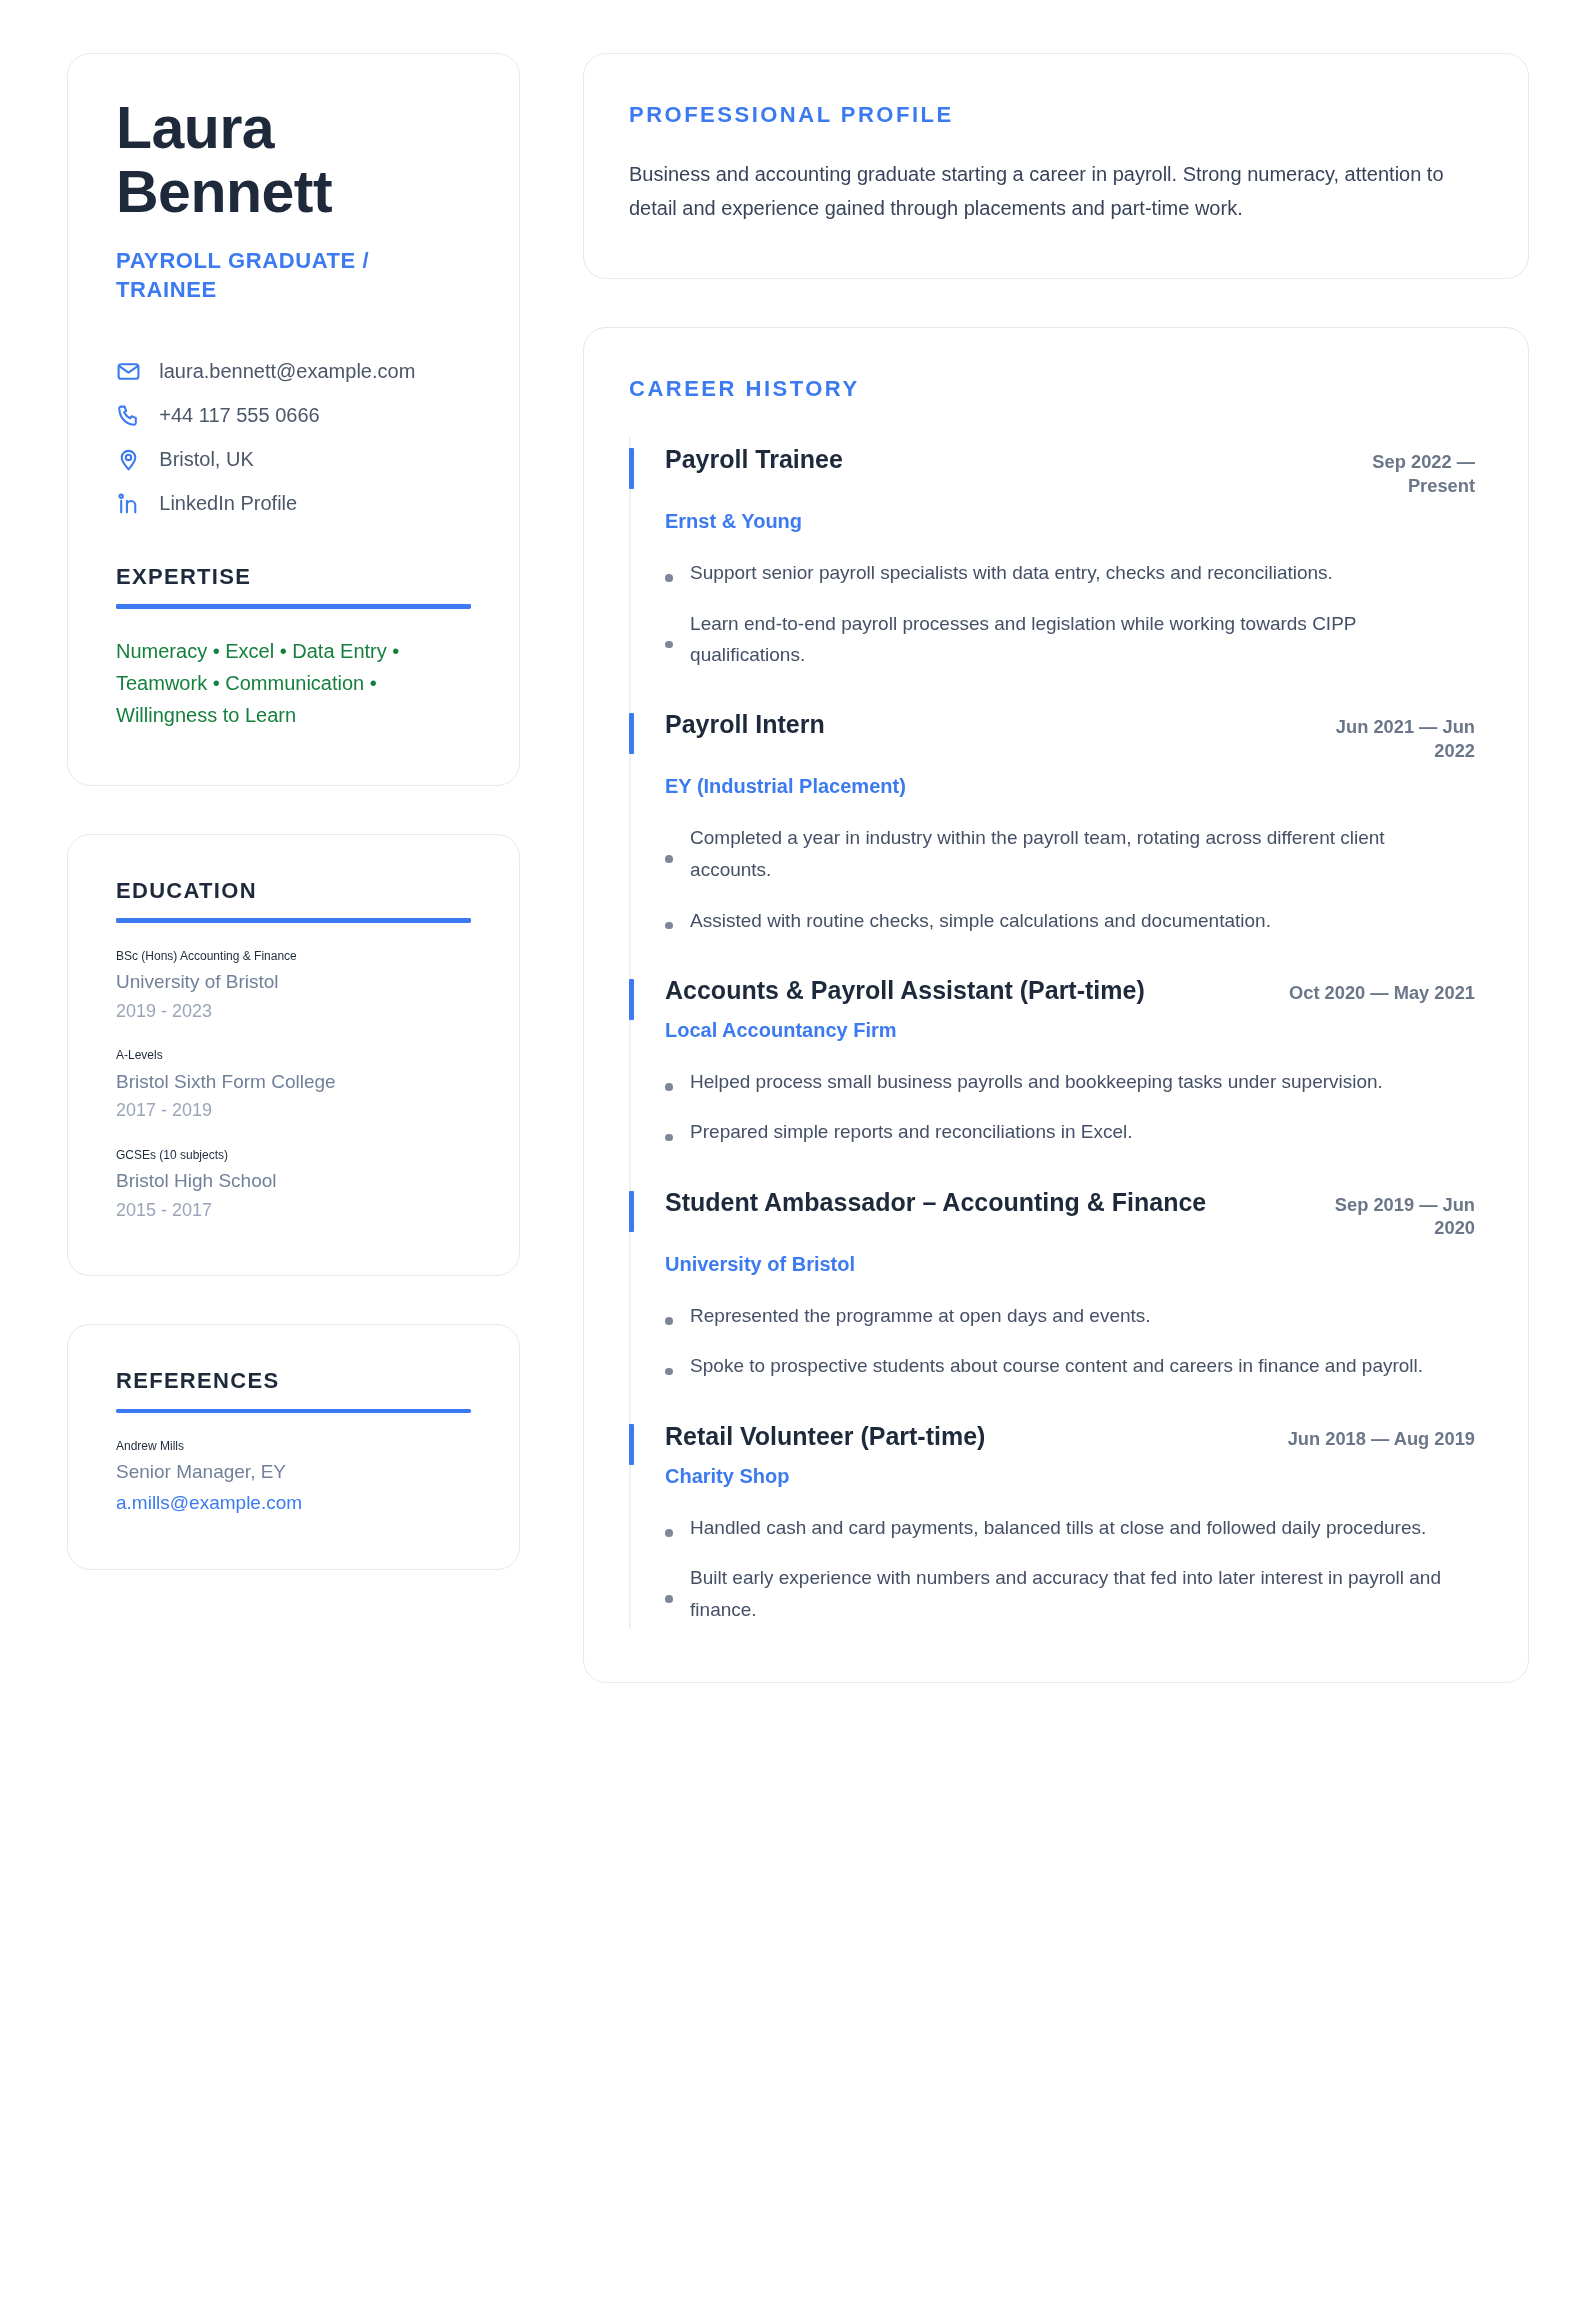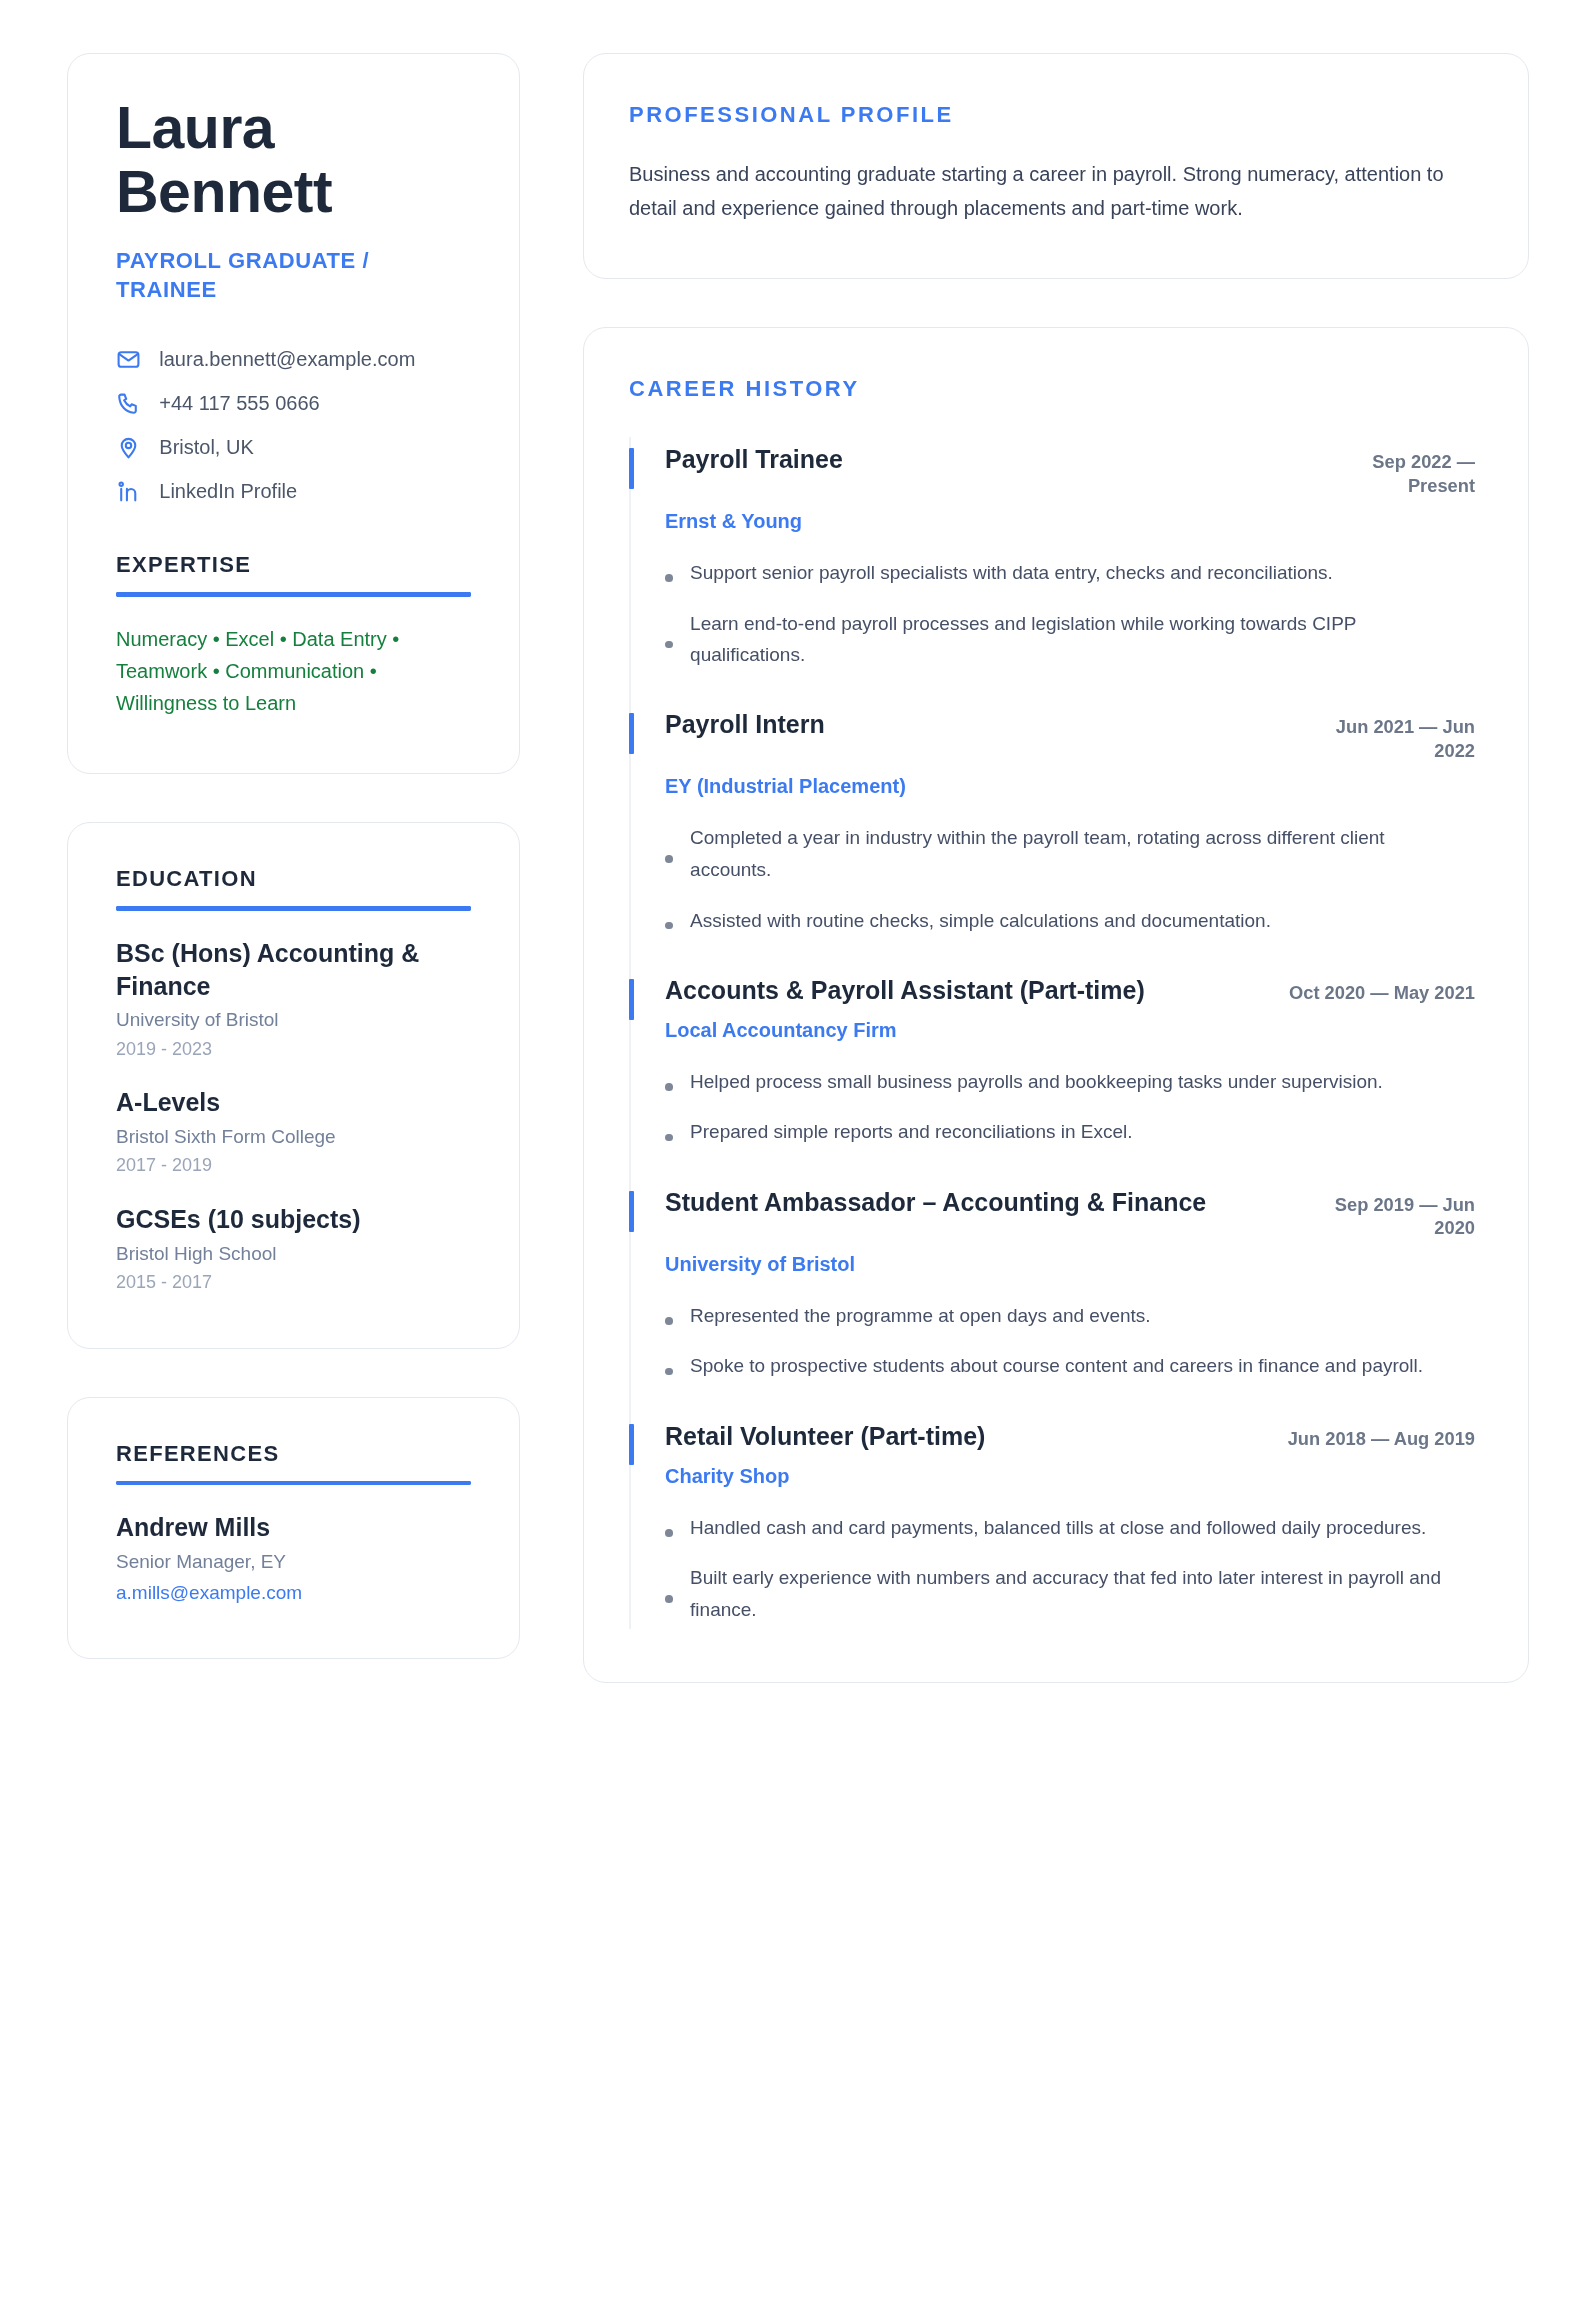--- a/index.html
+++ b/index.html
@@ -47,21 +47,21 @@
   .role {
     margin-top: 23px;
     font-size: 22px;
     line-height: 1.28;
     font-weight: 700;
     color: #3b7af0;
     letter-spacing: 0.6px;
   }
 
   
-  .contacts { margin-top: 43px; display: flex; flex-direction: column; gap: 19px; }
+  .contacts { margin-top: 55px; display: flex; flex-direction: column; gap: 19px; }
   .contact-row { display: flex; align-items: center; gap: 18.3px; }
   .contact-ico {
     width: 25px; height: 25px; flex: 0 0 25px;
     display: flex; align-items: center; justify-content: center;
   }
   .contact-ico svg { width: 25px; height: 25px; display: block; }
   .contact-txt { font-size: 20px; color: #4b5669; line-height: 1.25; }
 
   
   .side-sec { margin-top: 48px; }
@@ -84,22 +84,22 @@
     margin-top: 26px;
     font-size: 20px;
     line-height: 1.62;
     color: #15803d;
   }
 
   
   .edu-list { margin-top: 26px; display: flex; flex-direction: column; gap: 25px; }
   .edu-item {}
   .edu-deg {
-    font-size: 25px;
-    font-weight: 700;
+    font-size: 12px;
+    font-weight: 400;
     color: #1e2a3b;
     line-height: 1.32;
   }
   .edu-org {
     margin-top: 5.8px;
     font-size: 19px;
     color: #72809a;
     line-height: 1.3;
   }
   .edu-years {

